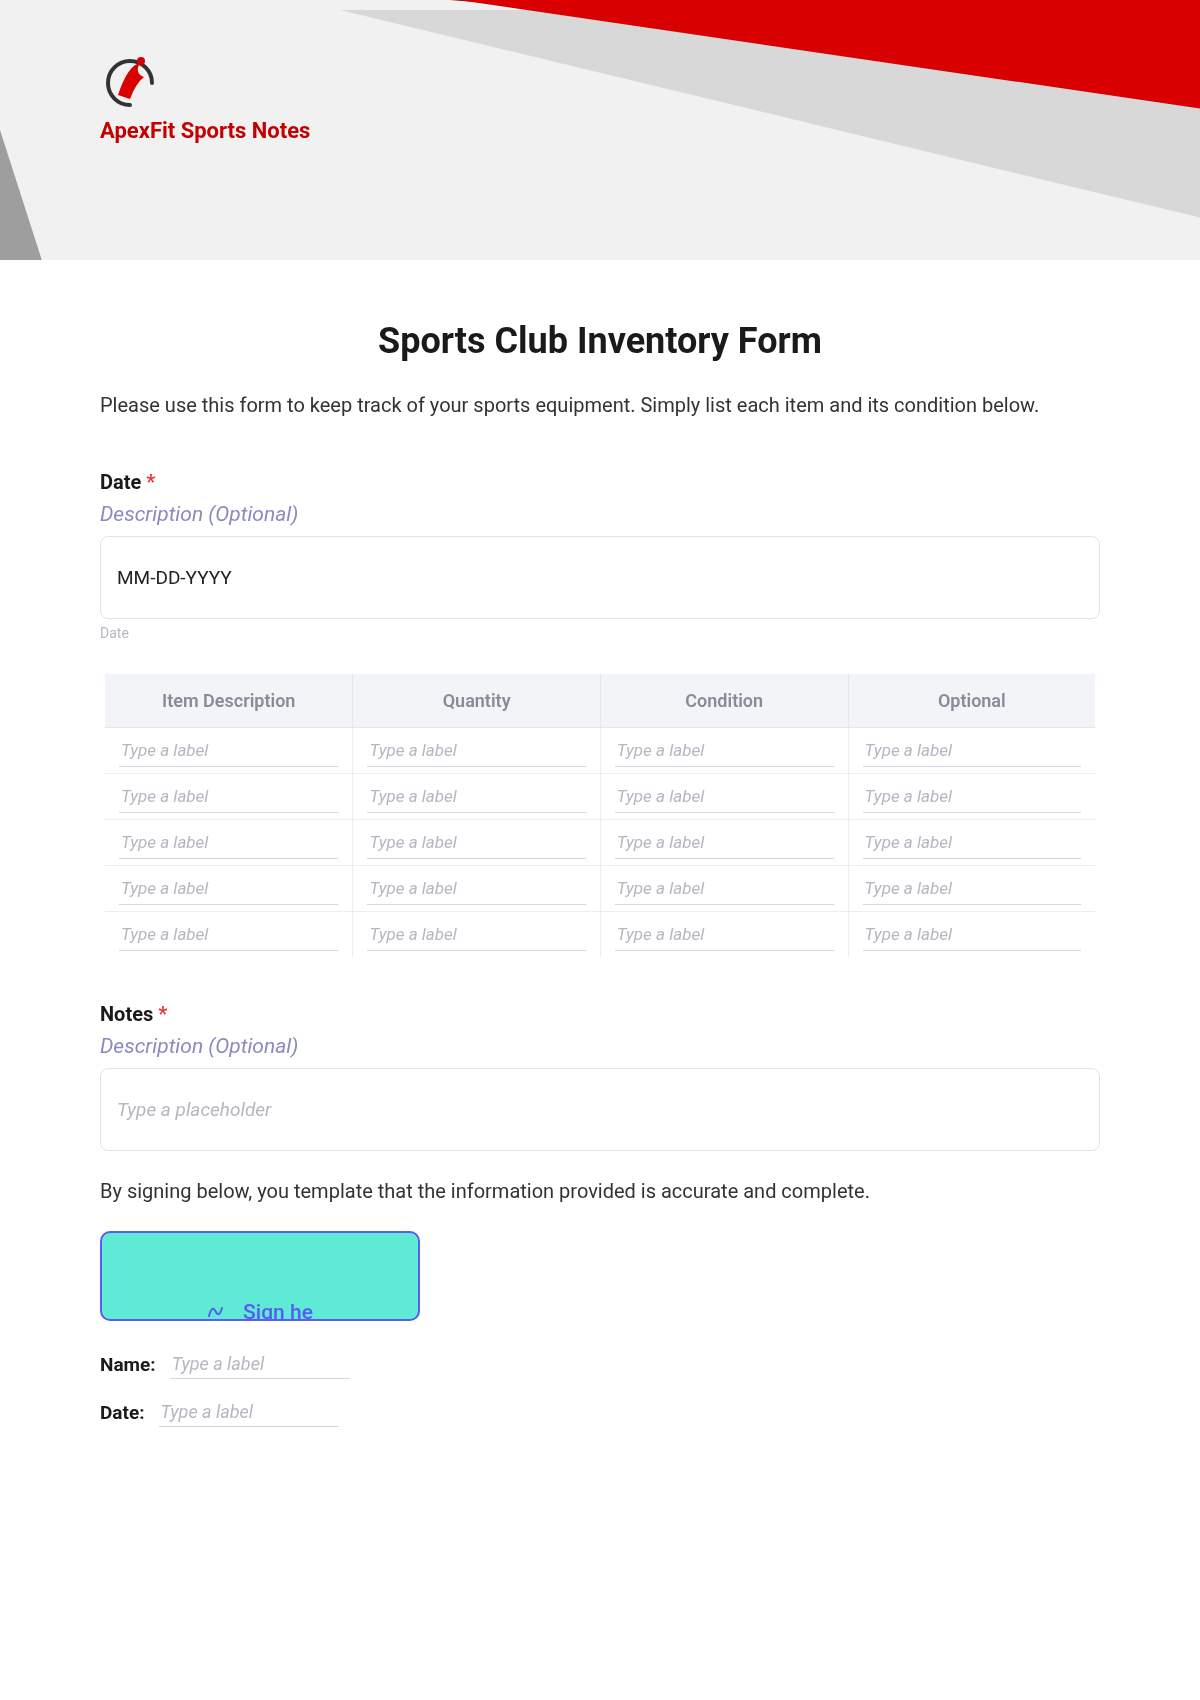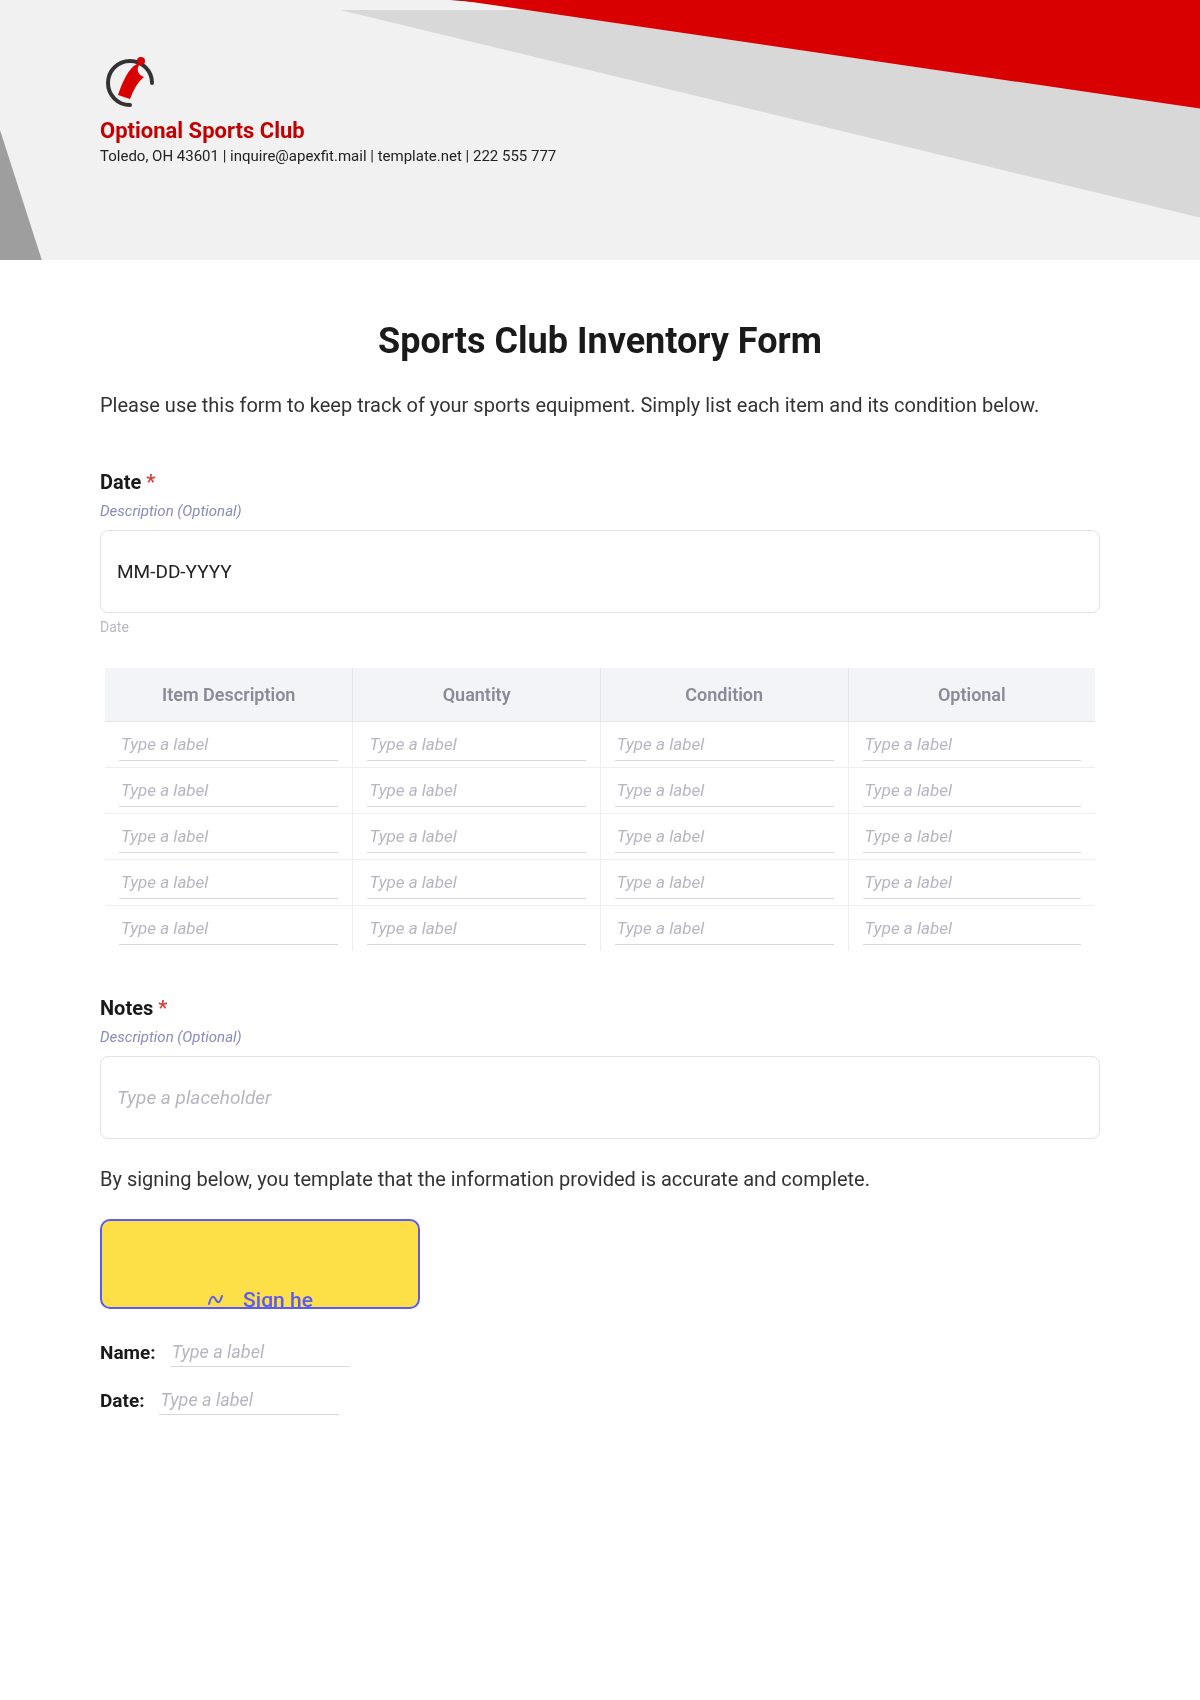--- a/index.html
+++ b/index.html
@@ -12,31 +12,31 @@
 .brand { position: absolute; top: 55px; left: 100px; }
 .logo { width: 60px; height: 55px; margin-bottom: 8px; }
 .brand-name { color: #c40000; font-size: 22px; font-weight: 700; margin-bottom: 4px; }
 .brand-contact { color: #222; font-size: 15px; }
 .form-body { padding: 60px 100px 40px 100px; }
 .form-title { text-align: center; font-size: 36px; font-weight: 700; color: #1a1a1a; margin-bottom: 28px; }
 .form-intro { text-align: left; font-size: 20px; color: #333; line-height: 1.5; margin-bottom: 50px; }
 .field-group { margin-bottom: 28px; }
 .field-label { font-size: 20px; font-weight: 700; color: #1a1a1a; margin-bottom: 8px; }
 .req { color: #e03a3a; }
-.field-desc { color: #8a8ac0; font-style: italic; font-size: 15px; margin-bottom: 10px; }
+.field-desc { color: #8a8ac0; font-style: italic; font-size: 21px; margin-bottom: 10px; }
 .text-input { width: 100%; border: 1px solid #e1e1e6; border-radius: 8px; padding: 29px 16px; font-size: 19px; color: #222; background: #fff; font-family: inherit; }
 .text-input::placeholder { color: #b6b6c2; font-style: italic; }
 .helper { color: #b8b8c2; font-size: 14px; margin-top: 6px; }
 .inv-table { width: 100%; border-collapse: collapse; margin: 18px 0 40px 0; border: 5px solid #f9a8d4; border-radius: 6px; overflow: hidden; }
 .inv-table th { background: #f3f4f7; color: #8a8a98; font-size: 18px; font-weight: 600; padding: 16px 10px; border: 1px solid #e6e6ea; }
 .inv-table td { border: 1px solid #eceef1; padding: 6px 14px; }
 .cell-input { width: 100%; border: none; border-bottom: 1px solid #d6d6dc; padding: 6px 2px; font-size: 17px; font-style: italic; color: #333; background: transparent; font-family: inherit; }
 .cell-input::placeholder { color: #b6b6c2; }
 .confirm-text { font-size: 20px; color: #333; margin: 24px 0 28px 0; }
-.sign-box { width: 320px; height: 90px; border: 2px solid #5a5af6; border-radius: 10px; background: #fde047; display: flex; align-items: flex-end; justify-content: center; padding-bottom: 6px; overflow: hidden; margin-bottom: 28px; cursor: pointer; }
+.sign-box { width: 320px; height: 90px; border: 2px solid #5a5af6; border-radius: 10px; background: #5eead4; display: flex; align-items: flex-end; justify-content: center; padding-bottom: 6px; overflow: hidden; margin-bottom: 28px; cursor: pointer; }
 .sign-inner { display: flex; align-items: center; gap: 10px; color: #5a5af6; font-size: 21px; font-weight: 500; transform: translateY(12px); }
 .sig-line { margin-bottom: 18px; display: flex; align-items: center; gap: 14px; }
 .sig-label { font-size: 19px; font-weight: 700; color: #1a1a1a; }
 .sig-input { border: none; border-bottom: 1px solid #d6d6dc; padding: 4px 2px; font-size: 18px; font-style: italic; width: 180px; font-family: inherit; background: transparent; }
 .sig-input::placeholder { color: #b6b6c2; }
 </style>
 <style>[data-name="date-input"]::placeholder{color:#222;font-style:normal;}</style></head>
 <body>
 
 <div class="header-wrap" data-name="letterhead-header">
@@ -45,22 +45,21 @@
   <div class="tri-red" data-name="decor-triangle-red"></div>
   <div class="tri-side" data-name="decor-triangle-side"></div>
   <div class="brand" data-name="brand-block">
     <div class="logo" data-name="brand-logo-icon">
       <svg viewBox="0 0 60 55" width="60" height="55">
         <path d="M30 50 A22 22 0 1 1 52 28" fill="none" stroke="#333" stroke-width="4" stroke-linecap="round"></path>
         <path d="M18 40 Q28 10 40 8 Q34 18 44 22 Q36 28 30 44 Z" fill="#d80000"></path>
         <circle cx="41" cy="6" r="4" fill="#d80000"></circle>
       </svg>
     </div>
-    <div class="brand-name" data-name="brand-name">Optional Sports Club</div>
-    <div class="brand-contact" data-name="brand-contact">Toledo, OH 43601 | inquire@apexfit.mail | template.net | 222 555 777</div>
+    <div class="brand-name" data-name="brand-name">ApexFit Sports Notes</div>
   </div>
 </div>
 
 <div class="form-body" data-name="form-body">
   <h1 class="form-title" data-name="form-title">Sports Club Inventory Form</h1>
   <p class="form-intro" data-name="form-intro">Please use this form to keep track of your sports equipment. Simply list each item and its condition below.</p>
 
   <div class="field-group" data-name="date-field-group">
     <div class="field-label" data-name="date-label">
       <span data-name="date-label-text">Date</span>

